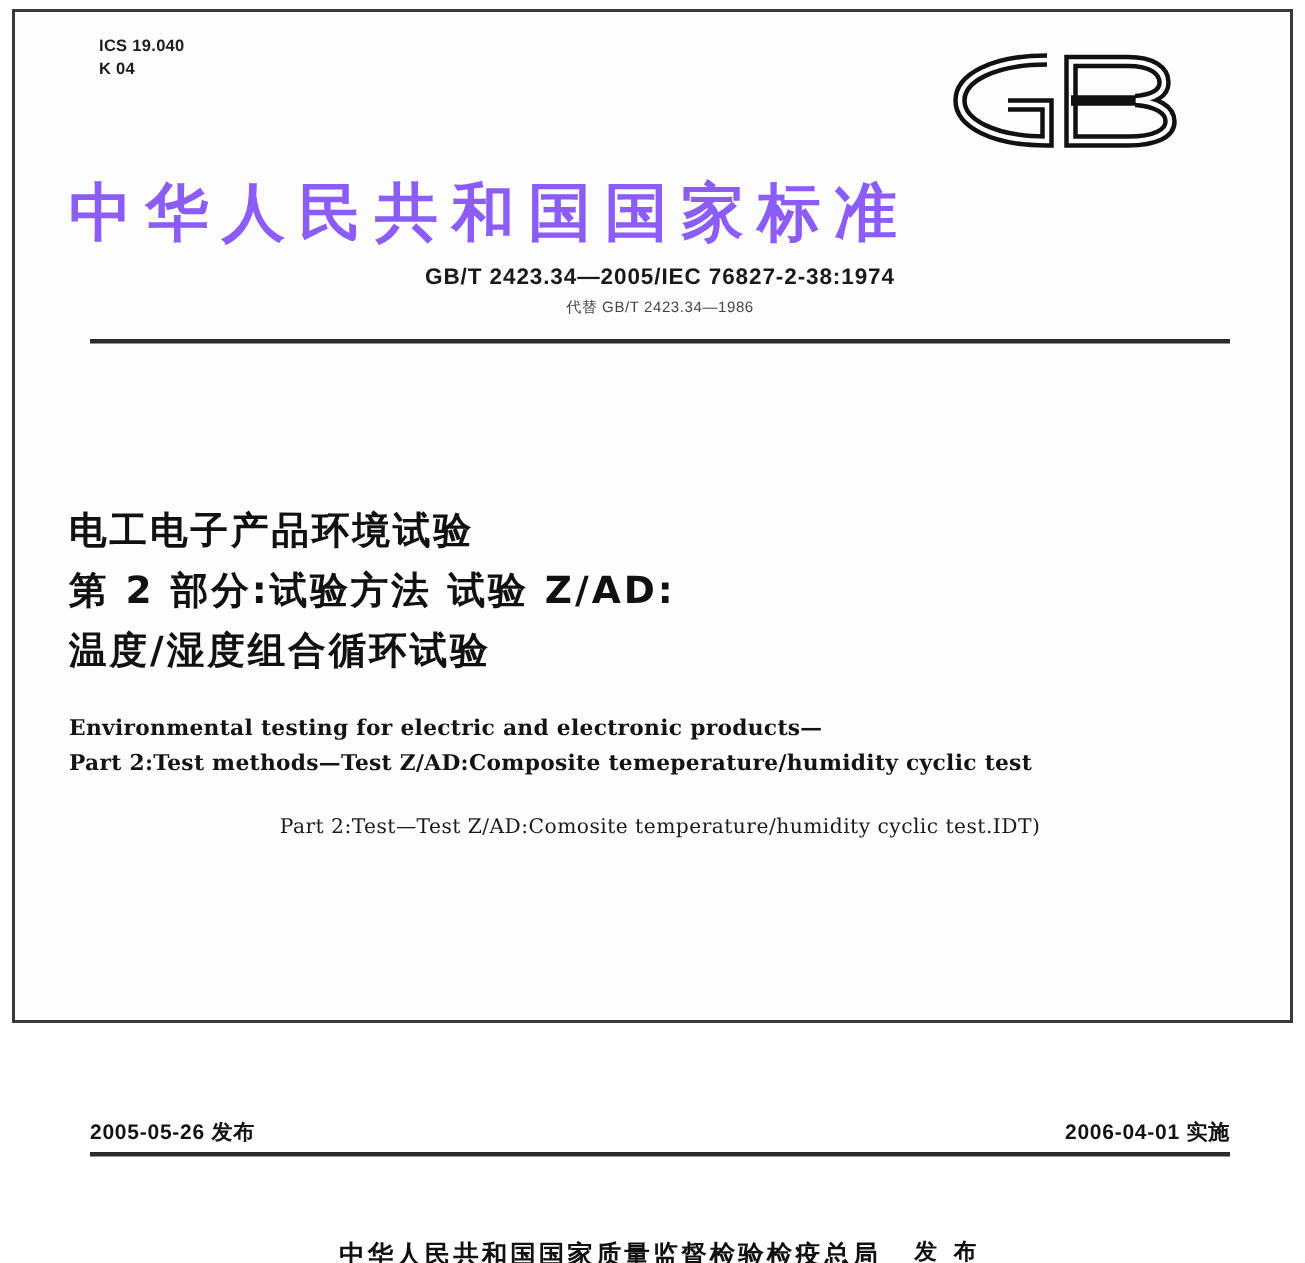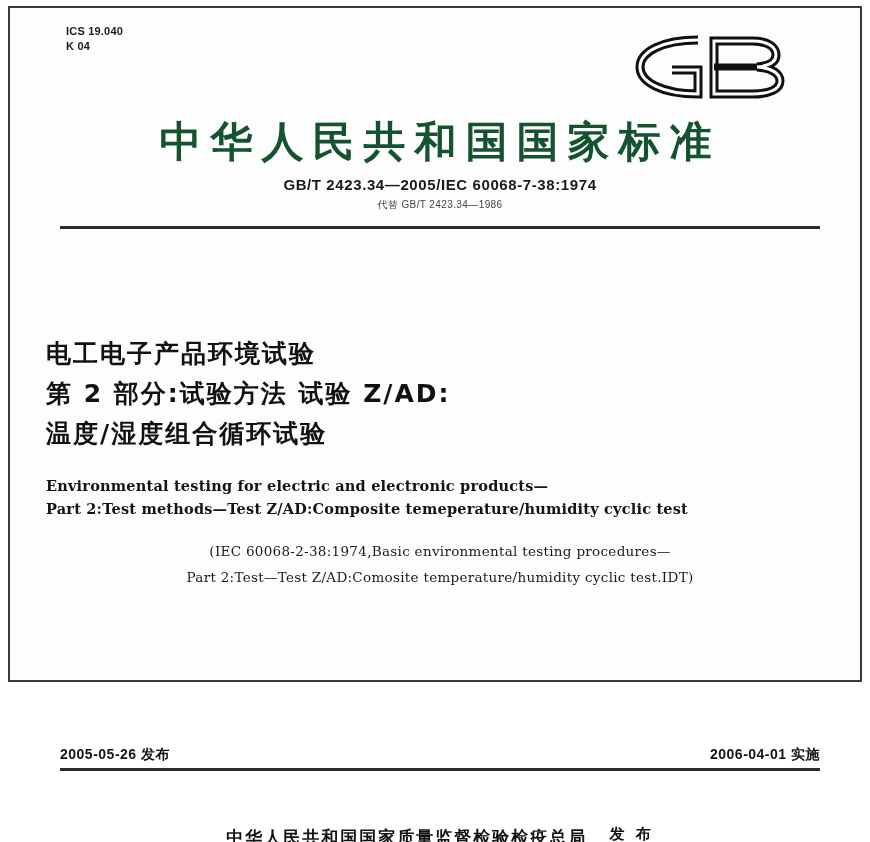--- a/index.html
+++ b/index.html
@@ -55,26 +55,25 @@
     top: 14px;
     width: 210px;
     height: 74px;
   }
   
   .cn-title {
     position: absolute;
     left: 0;
     right: 0;
     top: 98px;
-    text-align: center;
     font-family: Liberation Sans, sans-serif;
     font-size: 42px;
     font-weight: bold;
     letter-spacing: 9px;
-    color: #14532d;
+    color: #8b5cf6;
     white-space: nowrap;
   }
   .std-number {
     position: absolute;
     left: 0;
     right: 0;
     top: 160px;
     text-align: center;
     font-family: "Liberation Sans", sans-serif;
     font-size: 15px;
@@ -235,38 +234,37 @@
                      C 169 38, 178 43, 178 51 C 178 59, 168 64, 150 64 L 112 64 Z" stroke="#111" stroke-width="9" stroke-linejoin="miter" fill="none"></path>
             <path d="M112 11 L 150 11 C 166 11, 174 17, 174 25 C 174 32, 167 36, 155 37
                      C 169 38, 178 43, 178 51 C 178 59, 168 64, 150 64 L 112 64 Z" stroke="#fff" stroke-width="3" fill="none"></path>
             <line x1="112" y1="37" x2="155" y2="37" stroke="#111" stroke-width="7"></line>
           </g>
         </svg>
       </div>
 
       <div class="cn-title">中华人民共和国国家标准</div>
 
-      <div class="std-number">GB/T 2423.34—2005/IEC 60068-7-38:1974</div>
+      <div class="std-number">GB/T 2423.34—2005/IEC 76827-2-38:1974</div>
       <div class="std-replaces">代替 GB/T 2423.34—1986</div>
 
       <div class="rule-top"></div>
 
       <div class="doc-title">
         <div class="line">电工电子产品环境试验</div>
         <div class="line">第 2 部分:试验方法   试验 Z/AD:</div>
         <div class="line">温度/湿度组合循环试验</div>
       </div>
 
       <div class="en-title">
         <div class="line">Environmental testing for electric and electronic products—</div>
         <div class="line">Part 2:Test methods—Test Z/AD:Composite temeperature/humidity cyclic test</div>
       </div>
 
       <div class="iec-note">
-        <div class="line">(IEC 60068-2-38:1974,Basic environmental testing procedures—</div>
         <div class="line">Part 2:Test—Test Z/AD:Comosite temperature/humidity cyclic test.IDT)</div>
       </div>
 
       <div class="date-row">
         <div class="date">2005-05-26 发布</div>
         <div class="date">2006-04-01 实施</div>
       </div>
 
       <div class="rule-bottom"></div>
 

